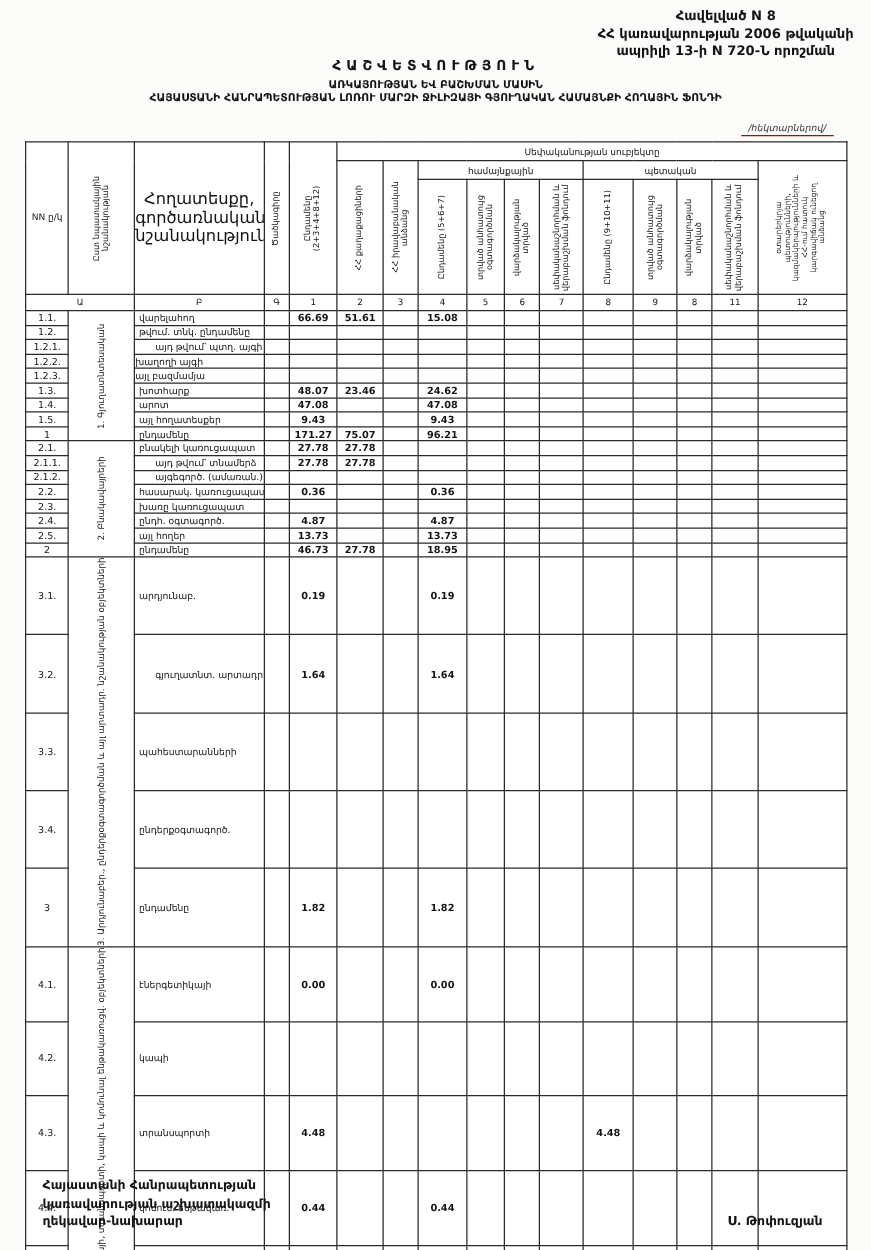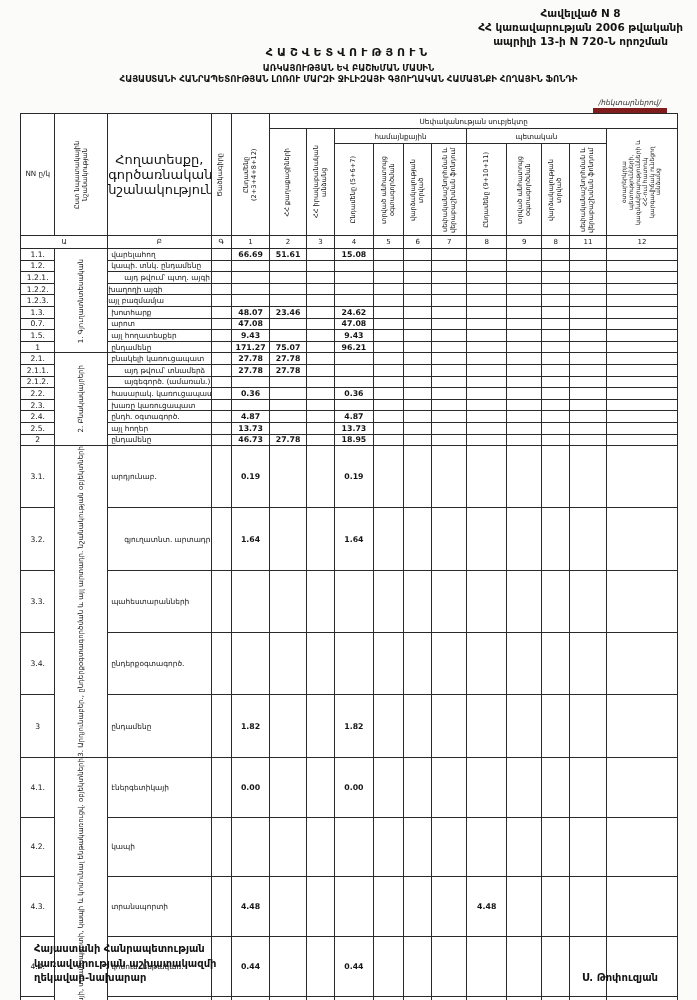--- a/index.html
+++ b/index.html
@@ -10,21 +10,21 @@
     position:relative;overflow:hidden;
     -webkit-font-smoothing:none;
   }
   .page{position:absolute;left:0;top:0;width:697px;height:1000px;}
   
   .appendix{position:absolute;top:6px;right:14px;text-align:center;font-weight:bold;font-size:10.5px;line-height:1.35;}
   
   .title-main{position:absolute;top:46px;left:0;width:100%;text-align:center;font-weight:bold;font-size:11px;letter-spacing:4px;}
   .title-sub{position:absolute;top:63px;left:0;width:100%;text-align:center;font-weight:bold;font-size:8.6px;line-height:1.25;}
   .title-date{font-weight:bold;font-size:9px;}
-  .unit-note{position:absolute;top:98px;right:30px;font-style:italic;font-size:7.5px;border-bottom:6px solid #7f1d1d;padding:0 6px 1px 6px;color:#333;}
+  .unit-note{position:absolute;top:98px;right:30px;font-style:italic;font-size:7.5px;border-bottom:1px solid #7f1d1d;padding:0 6px 1px 6px;color:#333;}
   
   table{border-collapse:collapse;table-layout:fixed;position:absolute;left:20px;top:113px;width:658px;background:#fff;}
   td{border:1px solid #2a2a2a;padding:0;overflow:hidden;vertical-align:middle;}
   .hcell{text-align:center;vertical-align:middle;}
   .hband{font-size:7.2px;text-align:center;font-weight:normal;height:14px;}
   .vtext{
     writing-mode:vertical-rl;transform:rotate(180deg);
     font-size:6.6px;line-height:1.15;max-height:88px;
     margin:0 auto;text-align:center;white-space:normal;
   }
@@ -171,21 +171,21 @@
           <td class="val"></td>
           <td class="val"></td>
           <td class="val"></td>
           <td class="val"></td>
           <td class="val"></td>
           <td class="val"></td>
           <td class="val"></td>
         </tr>
         <tr>
           <td class="rownum">1.2.</td>
-          <td class="rowlabel">կապի. տնկ. ընդամենը</td>
+          <td class="rowlabel">թվում. տնկ. ընդամենը</td>
           <td class="codecell"></td>
           <td class="val"></td>
           <td class="val"></td>
           <td class="val"></td>
           <td class="val"></td>
           <td class="val"></td>
           <td class="val"></td>
           <td class="val"></td>
           <td class="val"></td>
           <td class="val"></td>
@@ -255,21 +255,21 @@
           <td class="val"></td>
           <td class="val"></td>
           <td class="val"></td>
           <td class="val"></td>
           <td class="val"></td>
           <td class="val"></td>
           <td class="val"></td>
           <td class="val"></td>
         </tr>
         <tr>
-          <td class="rownum">0.7.</td>
+          <td class="rownum">1.4.</td>
           <td class="rowlabel">արոտ</td>
           <td class="codecell"></td>
           <td class="val">47.08</td>
           <td class="val"></td>
           <td class="val"></td>
           <td class="val">47.08</td>
           <td class="val"></td>
           <td class="val"></td>
           <td class="val"></td>
           <td class="val"></td>

